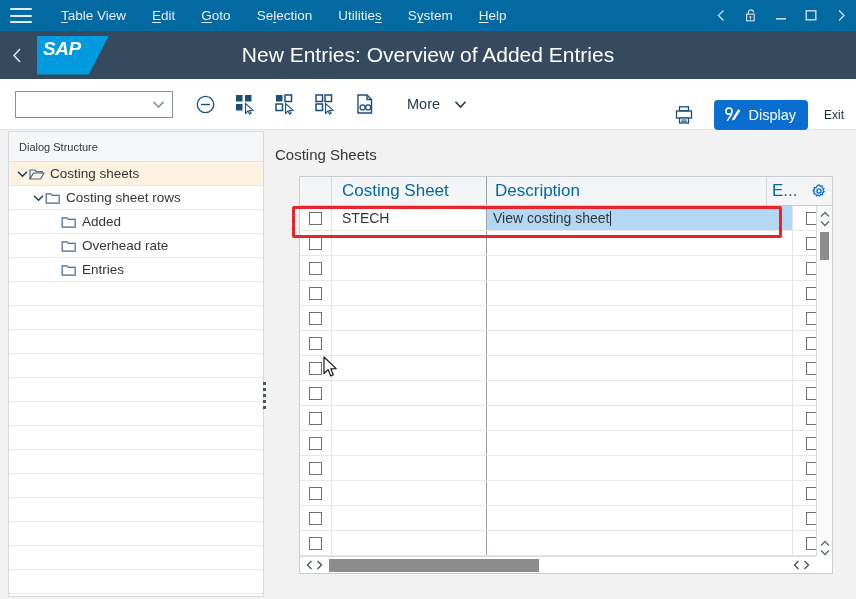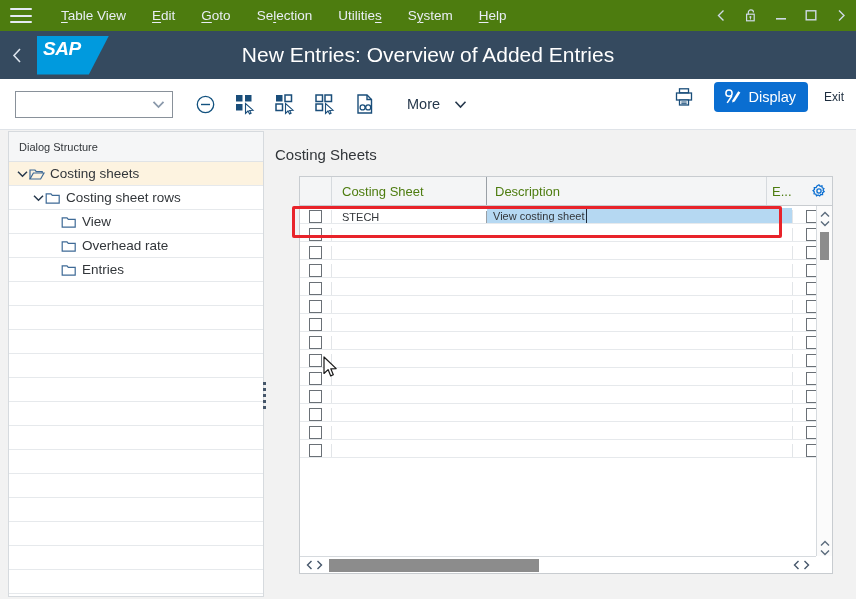--- a/index.html
+++ b/index.html
@@ -7,21 +7,21 @@
     width: 856px; height: 599px;
     font-family: "Liberation Sans", sans-serif;
     background: #f2f2f2;
     overflow: hidden;
   }
   #app { position: relative; width: 856px; height: 599px; }
 
   
   .menubar {
     position: absolute; top: 0; left: 0; width: 856px; height: 31px;
-    background: #4d7c0f; display: flex; align-items: center;
+    background: #0369a1; display: flex; align-items: center;
   }
   .hamburger { width: 22px; height: 15px; margin-left: 10px; margin-right: 16px;
     display: flex; flex-direction: column; justify-content: space-between; cursor: pointer; }
   .hamburger span { display: block; height: 2px; background: #e5ebf2; border-radius: 1px; }
   .menu-items { display: flex; align-items: center; gap: 0px; }
   .menu-item {
     color: #e9eef4; font-size: 13.5px; padding: 4px 13px; cursor: pointer; white-space: nowrap;
   }
   .menu-item u { text-decoration: underline; text-underline-offset: 2px; }
   .winctrls { position: absolute; right: 0; top: 0; height: 31px; display: flex; align-items: center; }
@@ -66,21 +66,21 @@
   }
   .combo svg { display:block; }
   .tbtn {
     width: 40px; height: 40px; display: flex; align-items: center; justify-content: center;
     cursor: pointer; color: #0a6ed1;
   }
   .more-btn {
     display: flex; align-items: center; gap: 14px; height: 32px; padding: 0 10px;
     margin-left: 12px; color: #26384c; font-size: 14.5px; cursor: pointer; border-radius: 3px;
   }
-  .tb-right { position: absolute; right: 0; top: 0; height: 35px; display: flex; align-items: center; padding-right: 6px; }
+  .tb-right { position: absolute; right: 0; top: 18px; height: 35px; display: flex; align-items: center; padding-right: 6px; }
   .display-btn {
     display: flex; align-items: center; gap: 6px;
     background: #0a6ed1; color: #fff; border-radius: 4px;
     height: 30px; padding: 0 12px 0 10px; font-size: 14.5px; cursor: pointer;
     margin: 0 10px;
   }
   .exit-btn { color: #1d2d3e; font-size: 12px; padding: 0 6px; cursor: pointer; }
 
   
   .leftpanel {
@@ -113,31 +113,31 @@
   
   .section-title {
     position: absolute; top: 146px; left: 275px; font-size: 15px; color: #32363a;
   }
   .tablewrap {
     position: absolute; top: 176px; left: 299px; width: 534px; height: 398px;
     border: 1px solid #c8ccd0; background: #fff; overflow: hidden;
   }
   .thead {
     display: flex; height: 29px; background: #f4f5f6; border-bottom: 1px solid #c8ccd0;
-    font-size: 13px; color: #4d7c0f;
+    font-size: 17px; color: #0369a1;
   }
   .th { display: flex; align-items: center; height: 100%; }
   .th.chk { width: 32px; border-right: 1px solid #d6dade; }
   .th.c1 { width: 155px; padding-left: 10px; border-right: 1px solid #9aa0a6; }
   .th.c2 { flex: 1; padding-left: 8px; }
   .th.ce { width: 40px; padding-left: 5px; border-left: 1px solid #d6dade; background:#f4f5f6; }
   .th.gear { width: 26px; display:flex; align-items:center; justify-content:center; cursor:pointer; }
 
   .tbody { position: relative; height: 352px; }
-  .trow { display: flex; height: 18px; border-bottom: 1px solid #e6e9ec; font-size: 11px; color: #32363a; align-items: flex-end; }
+  .trow { display: flex; height: 25px; border-bottom: 1px solid #e6e9ec; font-size: 14px; color: #32363a; }
   .cell.chk { width: 32px; display: flex; align-items: center; justify-content: center; border-right: 1px solid #e2e5e8; }
   .cell.c1 { width: 155px; padding-left: 10px; display: flex; align-items: center; border-right: 1px solid #9aa0a6; }
   .cell.c2 { flex: 1; padding-left: 8px; display: flex; align-items: center; }
   .cell.ce { width: 40px; display: flex; align-items: center; justify-content: center; border-left: 1px solid #e2e5e8; }
   .cbox { width: 13px; height: 13px; border: 1px solid #6a7076; background: #fff; cursor: pointer; }
 
   .trow.first .cell.c2 {
     background: #b5d8f2; position: relative; padding-left: 6px;
   }
   .caret {
@@ -354,21 +354,21 @@
       </span>
       <span>Costing sheet rows</span>
     </div>
 
     <div class="tree-row" style="padding-left:52px;">
       <span class="folder">
         <svg width="16" height="14" viewBox="0 0 16 14">
             <path d="M1.2 12.2 V2.8 H6 L7.3 4.4 H14.2 V12.2 Z" fill="none" stroke="#3e6a96" stroke-width="1.2"></path>
           </svg>
       </span>
-      <span>View</span>
+      <span>Added</span>
     </div>
 
     <div class="tree-row" style="padding-left:52px;">
       <span class="folder">
         <svg width="16" height="14" viewBox="0 0 16 14">
             <path d="M1.2 12.2 V2.8 H6 L7.3 4.4 H14.2 V12.2 Z" fill="none" stroke="#3e6a96" stroke-width="1.2"></path>
           </svg>
       </span>
       <span>Overhead rate</span>
     </div>

